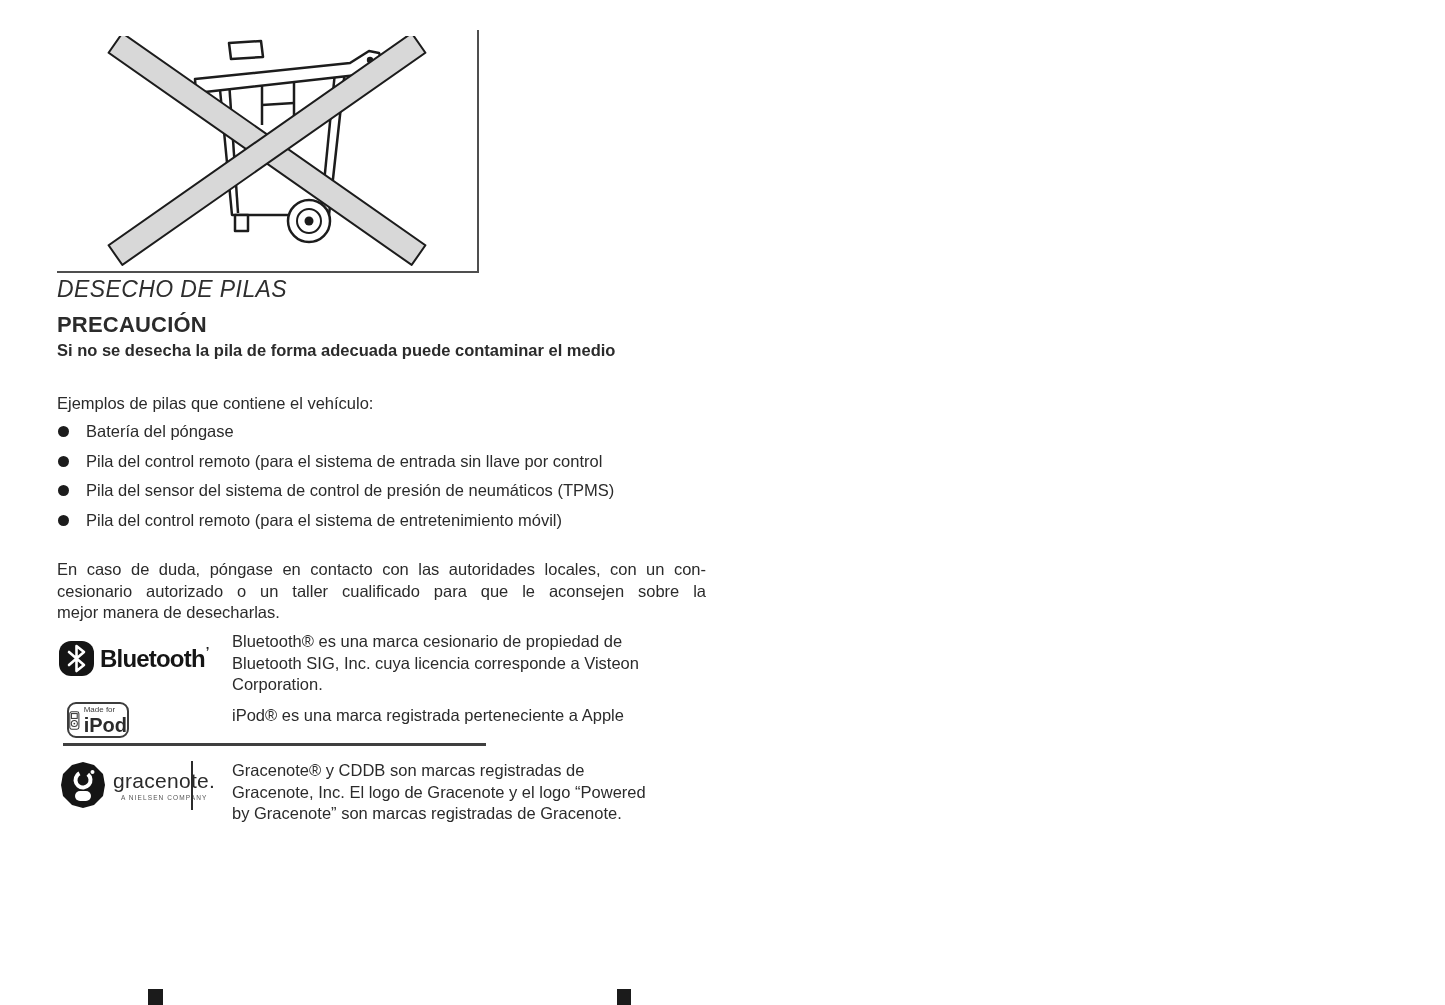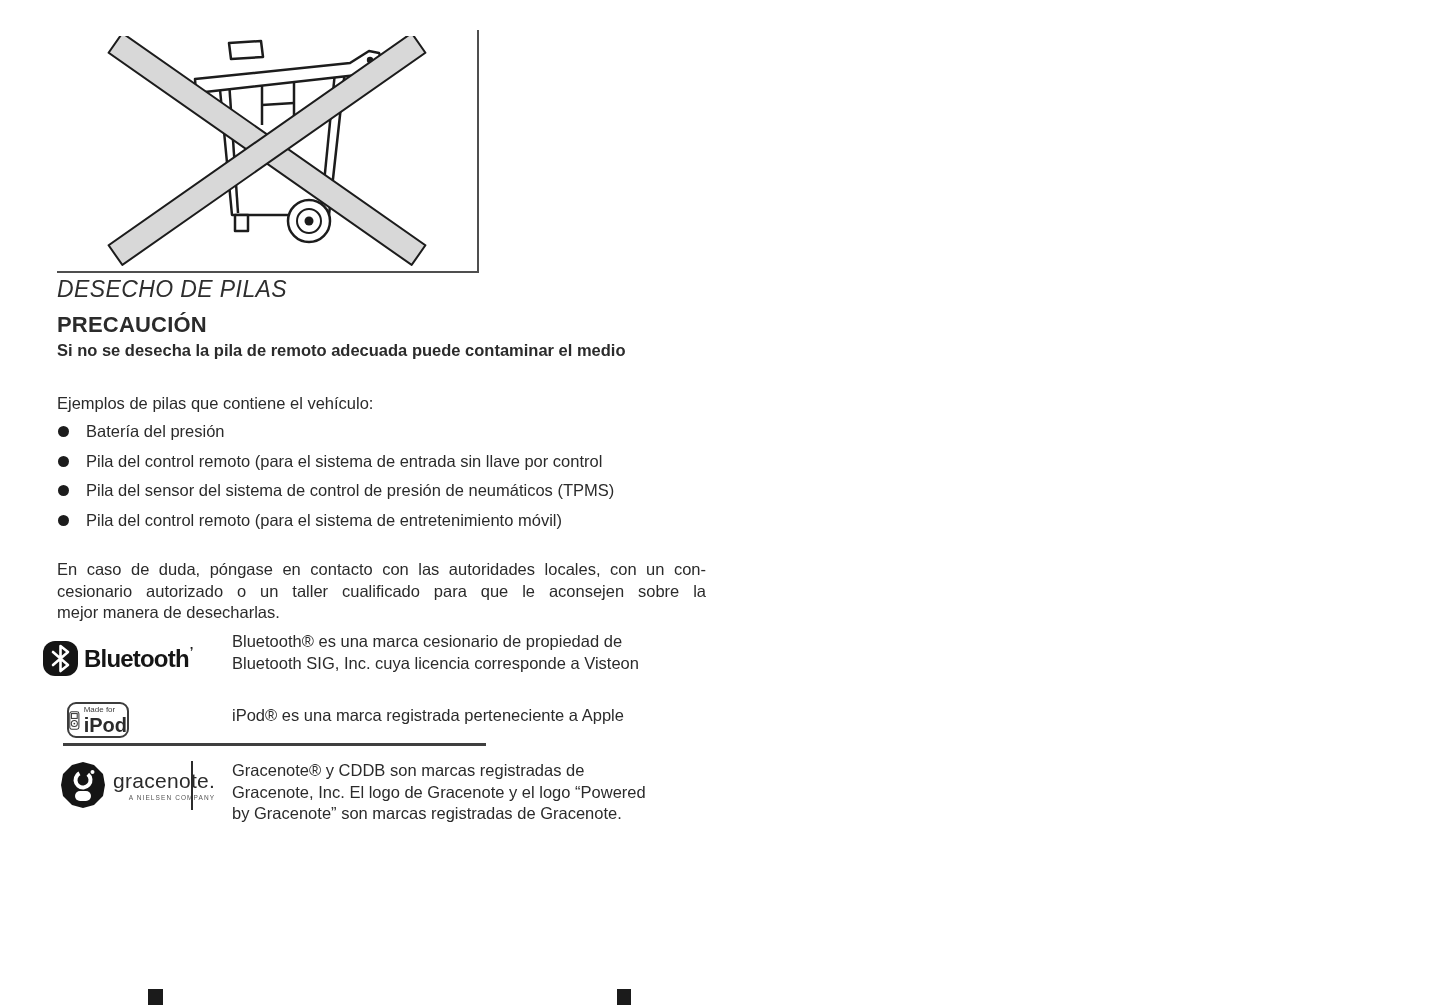--- a/index.html
+++ b/index.html
@@ -31,34 +31,34 @@
   
   .bullets{position:absolute;left:57px;top:421px;width:649px;margin:0;padding:0;list-style:none;}
   .bullets li{position:relative;padding-left:29px;margin-bottom:8px;font-size:16.5px;line-height:21.5px;}
   .dot{position:absolute;left:1px;top:5px;width:11px;height:11px;border-radius:50%;background:#1c1c1c;}
   .advice-text{position:absolute;left:57px;top:559px;width:649px;}
   
   .tm-text{position:absolute;left:232px;width:470px;font-size:16.5px;line-height:21.5px;}
   .bt-text{top:631px;}
   .ipod-text{top:705px;}
   .gn-text{top:760px;}
-  .bt-logo{position:absolute;left:42px;top:640px;display:flex;align-items:center;}
+  .bt-logo{position:absolute;left:58px;top:640px;display:flex;align-items:center;}
   .bt-word{font-size:24px;font-weight:700;letter-spacing:-.8px;color:#151515;margin-left:5px;}
   .bt-tm{font-size:13px;font-weight:700;color:#151515;position:relative;top:-7px;left:1px;}
   .ipod-badge{
     position:absolute;left:67px;top:702px;width:62px;height:36px;
     border:2px solid #3c3c3c;border-radius:9px;background:#fff;
     display:flex;align-items:center;justify-content:center;gap:4px;box-sizing:border-box;
   }
   .ipod-stack{display:flex;flex-direction:column;line-height:1;}
   .ipod-small{font-size:8px;color:#3c3c3c;}
   .ipod-big{font-size:20px;font-weight:700;color:#2b2b2b;margin-top:1px;}
   .divider{position:absolute;left:63px;top:743px;width:423px;height:0;border-top:3px solid #3f3f3f;}
   .gn-logo{position:absolute;left:60px;top:761px;display:flex;align-items:center;}
-  .gn-stack{margin-left:7px;display:flex;flex-direction:column;}
+  .gn-stack{margin-left:7px;display:flex;flex-direction:column;align-items:center;}
   .gn-word{font-size:21px;letter-spacing:.3px;color:#2b2b2b;line-height:1;}
   .gn-tagline{font-size:6.5px;letter-spacing:1.1px;color:#555;text-align:right;margin-top:3px;}
   .gn-bar{position:absolute;left:191px;top:761px;width:2px;height:49px;background:#2b2b2b;}
   
   .mark{position:absolute;background:#1b1b1b;}
   .mark-1{left:148px;top:989px;width:15px;height:16px;}
   .mark-2{left:617px;top:989px;width:14px;height:16px;}
 </style>
 </head>
 <body>
@@ -93,30 +93,30 @@
       <g transform="rotate(-35 210 112)">
         <rect x="25" y="100" width="370" height="24" fill="#d8d8d8" stroke-width="2"></rect>
       </g>
     </svg>
   </div>
 
   <h1 class="title">DESECHO DE PILAS</h1>
   <div class="caution-label">PRECAUCIÓN</div>
 
   <div class="para bold just caution-text">
-      <div class="ln">Si no se desecha la pila de remoto adecuada puede contaminar el medio</div>
+      <div class="ln">Si no se desecha la pila de forma adecuada puede contaminar el medio</div>
     </div>
 
   <div class="para examples-intro">Ejemplos de pilas que contiene el vehículo:</div>
 
   <ul class="bullets">
     <li>
       <span class="dot"></span>
       <div class="just">
-          <div class="ln">Batería del presión</div>
+          <div class="ln">Batería del póngase</div>
         </div>
     </li>
     <li>
       <span class="dot"></span>
       <div class="just">
           <div class="ln">Pila del control remoto (para el sistema de entrada sin llave por control</div>
         </div>
     </li>
     <li>
       <span class="dot"></span>
@@ -142,20 +142,21 @@
     <svg width="37" height="37" viewBox="0 0 37 37">
       <rect x="1" y="1" width="35" height="35" rx="12" fill="#151515"></rect>
       <path d="M11,12 L26,25 L18.5,31 L18.5,6 L26,12 L11,25" fill="none" stroke="#ffffff" stroke-width="2.6" stroke-linejoin="round" stroke-linecap="round"></path>
     </svg>
     <span class="bt-word">Bluetooth</span>
     <span class="bt-tm">’</span>
   </div>
   <div class="tm-text bt-text">
       <div class="ln">Bluetooth® es una marca cesionario de propiedad de</div>
       <div class="ln">Bluetooth SIG, Inc. cuya licencia corresponde a Visteon</div>
+      <div class="ln">Corporation.</div>
     </div>
 
   <div class="ipod-badge">
     <svg width="14" height="25" viewBox="0 0 14 25" fill="none" stroke="#3c3c3c" stroke-width="1.4">
       <rect x="1" y="1" width="12" height="23" rx="2.5"></rect>
       <rect x="3.2" y="3.4" width="7.6" height="6.4"></rect>
       <circle cx="7" cy="16.5" r="4"></circle>
       <circle cx="7" cy="16.5" r="1.2" fill="#3c3c3c" stroke="none"></circle>
     </svg>
     <span class="ipod-stack">

